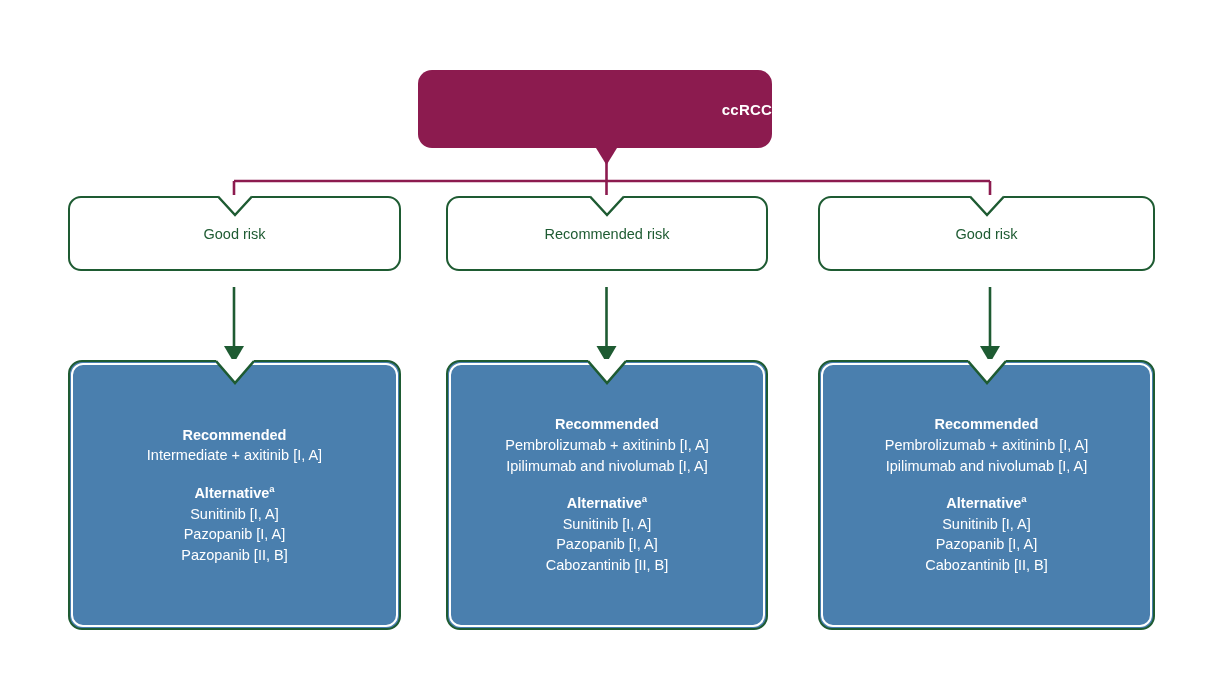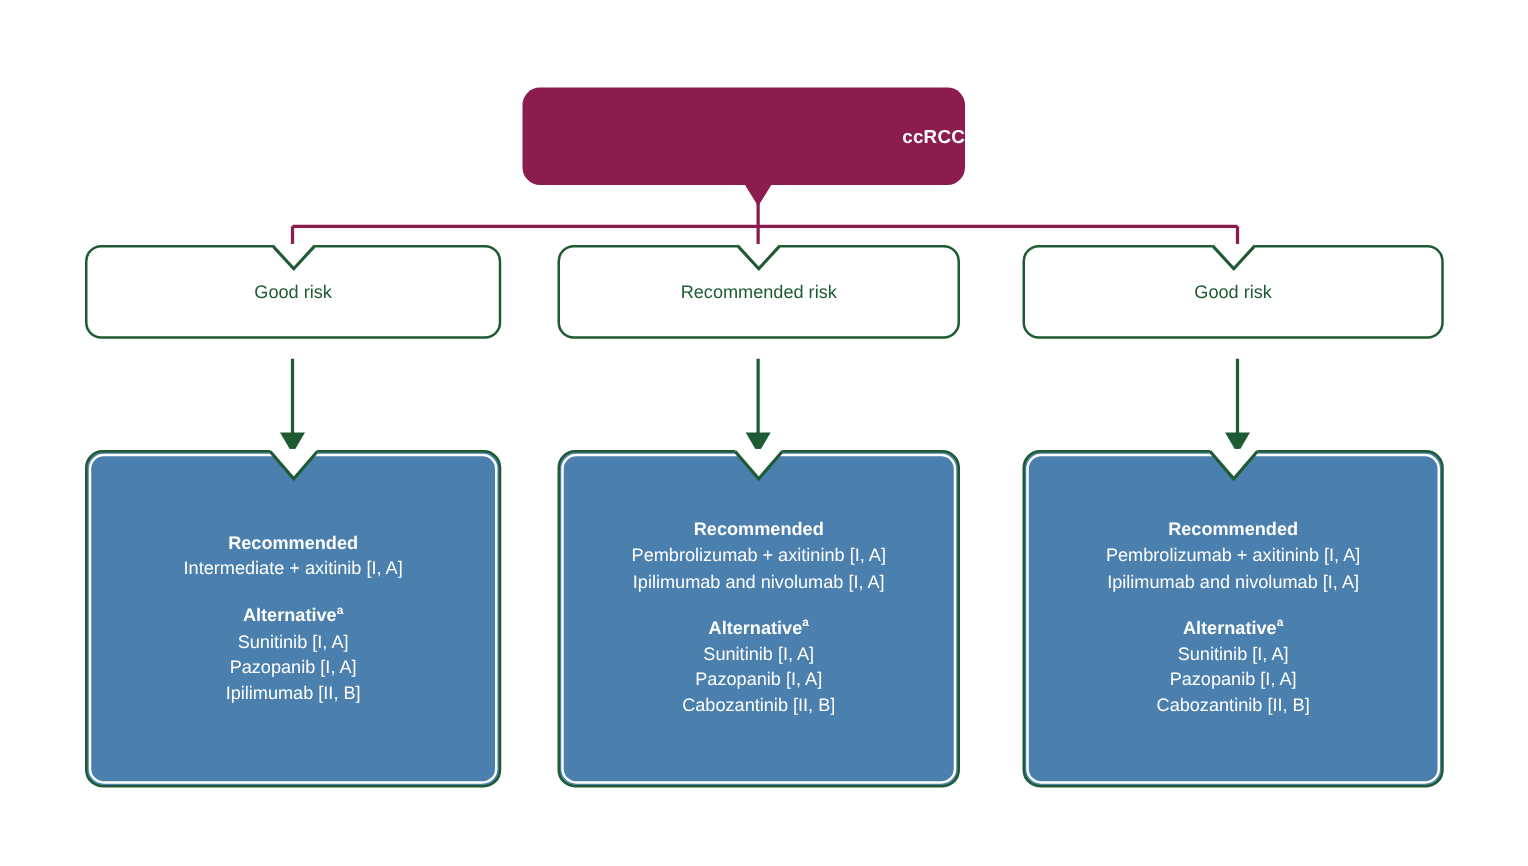--- a/index.html
+++ b/index.html
@@ -228,21 +228,21 @@
           <span>Recommended</span>
         </p>
         <p class="tx-item">Intermediate + axitinib [I, A]</p>
       </div>
       <div class="tx-group">
         <p class="tx-heading">
           <span>Alternative</span><span class="sup">a</span>
         </p>
         <p class="tx-item">Sunitinib [I, A]</p>
         <p class="tx-item">Pazopanib [I, A]</p>
-        <p class="tx-item">Ipilimumab [II, B]</p>
+        <p class="tx-item">Pazopanib [II, B]</p>
       </div>
     </div>
   </div>
 
   <div class="tx-node" style="left:446px; width:322px;">
     <svg class="notch" viewBox="0 0 38 26" xmlns="http://www.w3.org/2000/svg">
       <path d="M0,0 L38,0 L38,2 L19,24 L0,2 Z" fill="#ffffff"></path>
       <path d="M0,2 L19,24 L38,2" stroke="#1e5b32" stroke-width="2.5" fill="none"></path>
     </svg>
     <div class="tx-inner">

